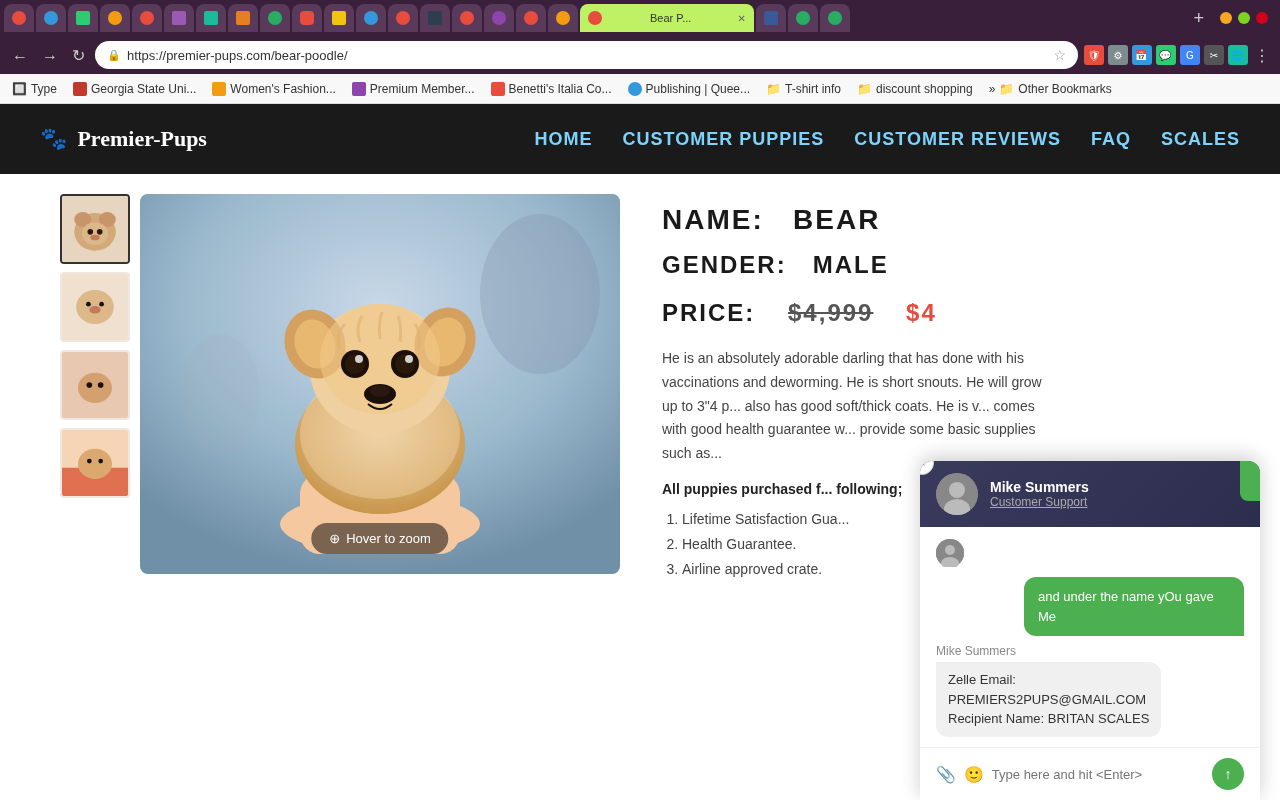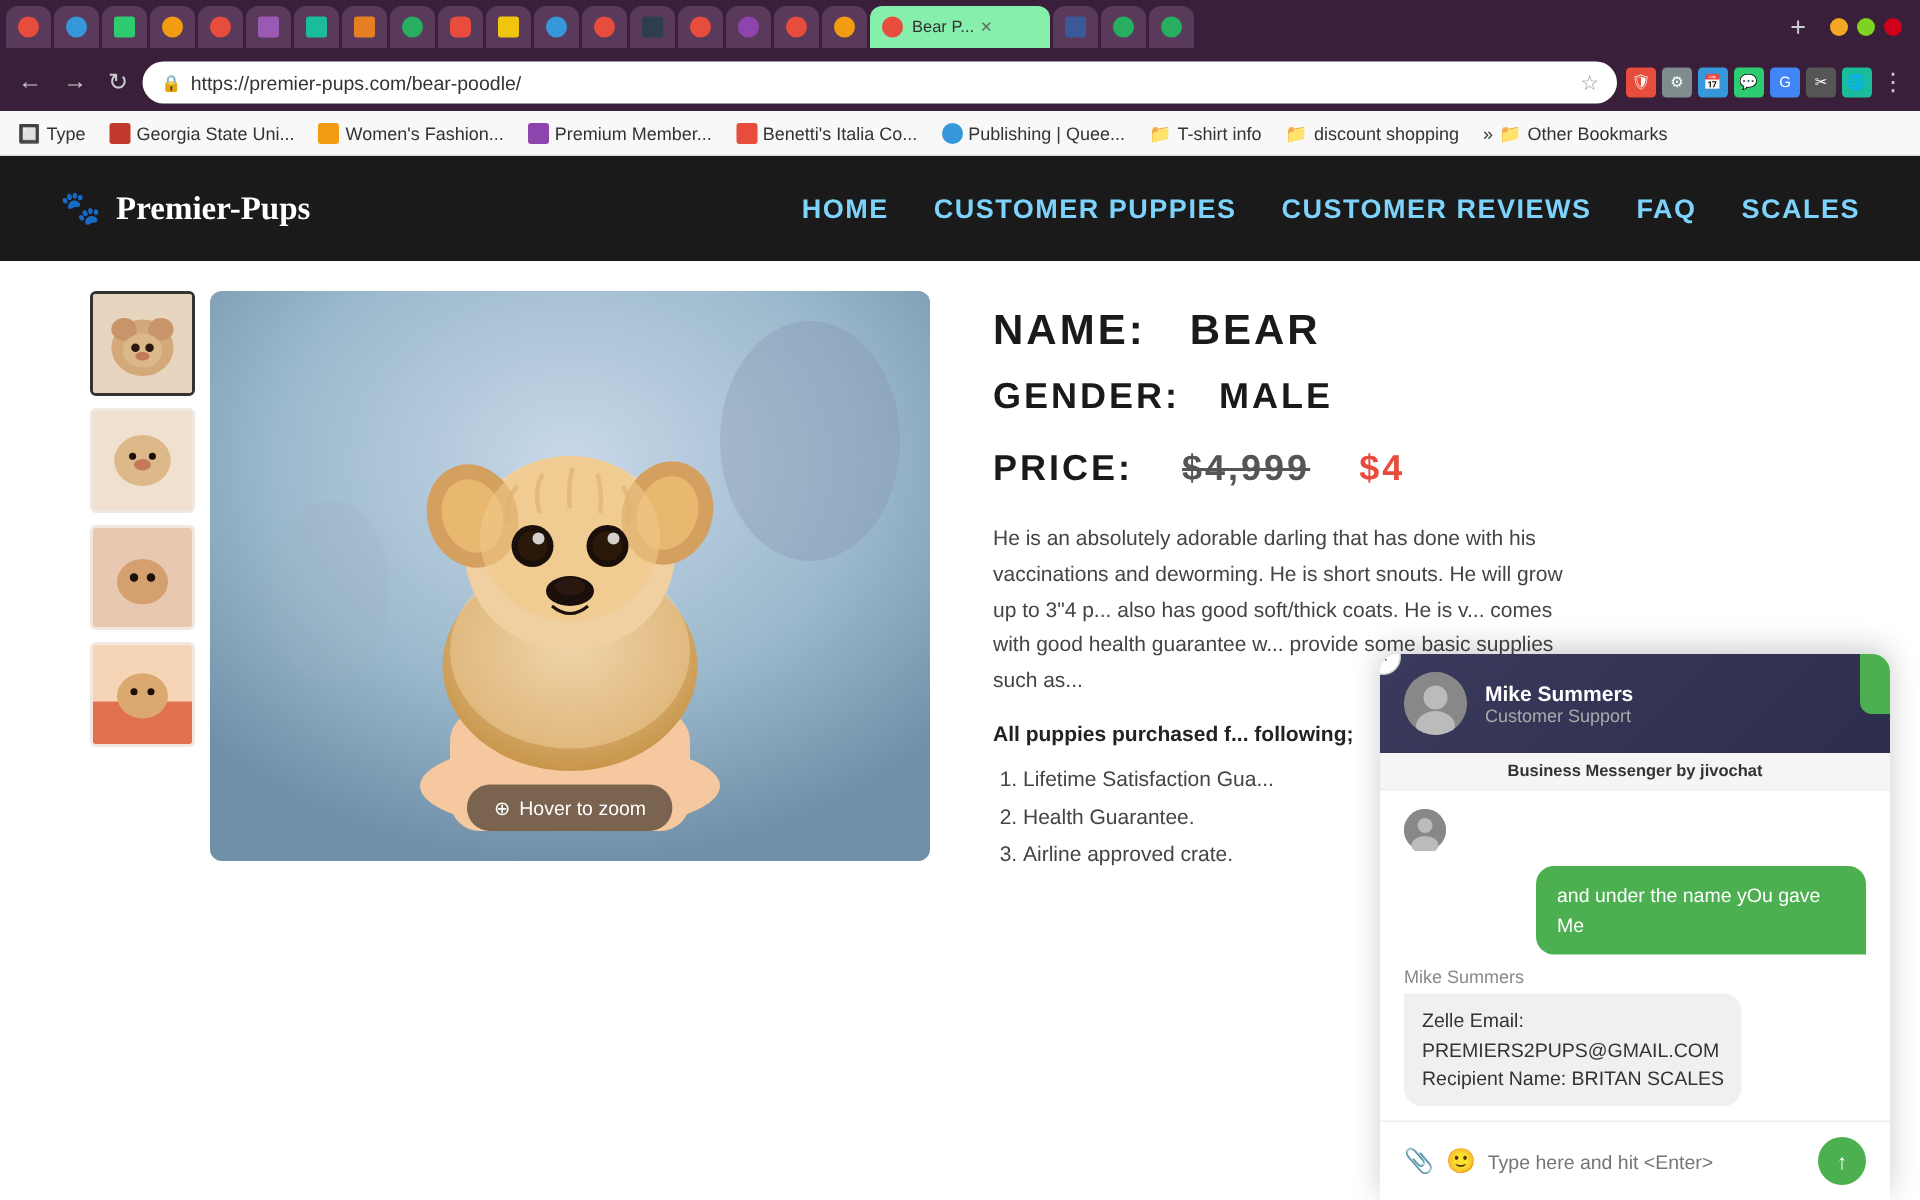--- a/index.html
+++ b/index.html
@@ -31,24 +31,25 @@
       background: #5a3a5a;
       border-radius: 8px 8px 0 0;
       padding: 4px 8px;
       height: 28px;
       min-width: 28px;
       max-width: 40px;
       cursor: pointer;
       position: relative;
     }
     .browser-tab.active {
-      background: #86efac;
+      background: #bef264;
       color: #333;
       max-width: 180px;
       min-width: 120px;
+      gap: 42px;
     }
     .browser-tab .tab-icon {
       width: 14px;
       height: 14px;
       border-radius: 2px;
       background: #999;
       flex-shrink: 0;
     }
     .browser-tab.active .tab-title {
       font-size: 11px;
@@ -352,20 +353,21 @@
     }
     .chat-header-info { flex: 1; }
     .chat-agent-name {
       color: white;
       font-size: 14px;
       font-weight: bold;
     }
     .chat-agent-role {
       color: #aaa;
       font-size: 12px;
+      text-decoration: underline;
     }
     .chat-header-accent {
       width: 20px;
       height: 40px;
       background: #4CAF50;
       border-radius: 0 0 0 8px;
       position: absolute;
       right: 0;
       top: 0;
     }
@@ -794,24 +796,20 @@
           <circle cx="21" cy="17" r="8" fill="#bbb"></circle>
           <ellipse cx="21" cy="36" rx="13" ry="10" fill="#bbb"></ellipse>
         </svg>
       </div>
       <div class="chat-header-info">
         <div class="chat-agent-name">Mike Summers</div>
         <div class="chat-agent-role">Customer Support</div>
       </div>
       <div class="chat-header-accent"></div>
     </div>
-    <div class="chat-powered-by">
-      <span>Business Messenger by</span>
-      <span style="font-weight:bold;color:#333;">jivochat</span>
-    </div>
     <div class="chat-messages">
 
       <div class="chat-msg-system">
         <div class="chat-msg-system-avatar">
           <svg viewBox="0 0 28 28" xmlns="http://www.w3.org/2000/svg">
             <circle cx="14" cy="14" r="14" fill="#888"></circle>
             <circle cx="14" cy="11" r="5" fill="#bbb"></circle>
             <ellipse cx="14" cy="24" rx="9" ry="6" fill="#bbb"></ellipse>
           </svg>
         </div>

